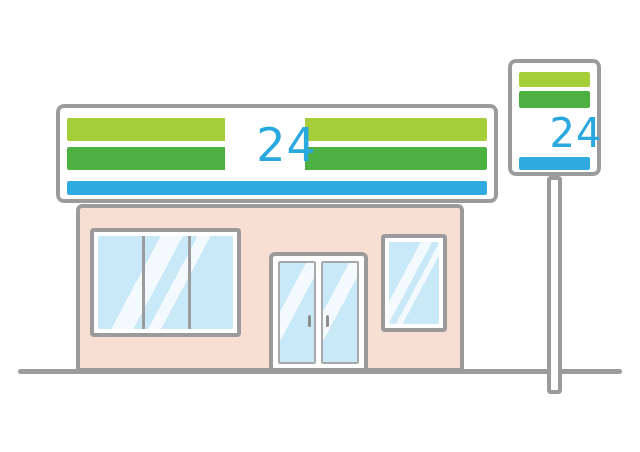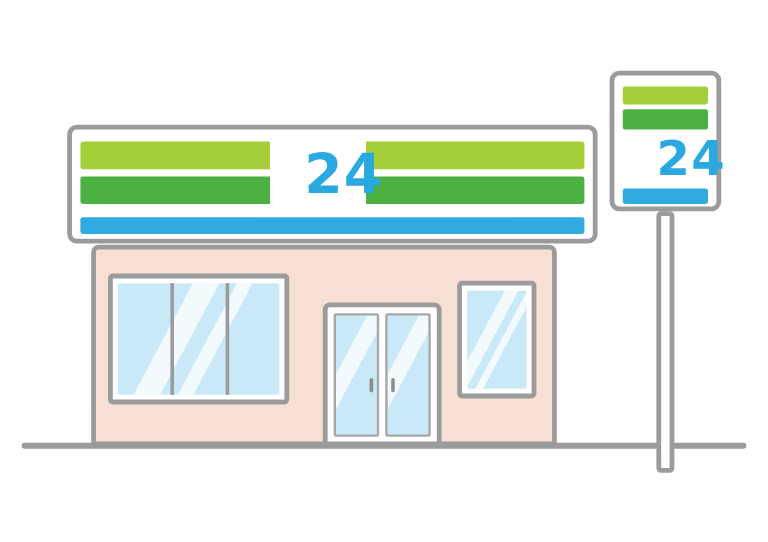--- a/index.html
+++ b/index.html
@@ -134,21 +134,21 @@
   .fascia .stripe-b  { top: 66px; height: 14px; }
   .fascia .badge {
     position: absolute;
     left: calc(50% - 52px); top: 0;
     width: 80px; height: 60px;
     background: #ffffff;
     display: flex; align-items: center; justify-content: center;
   }
   .hours-text {
     color: #2aa8e0;
-    font-weight: 700;
+    font-weight: 400;
     font-size: 46px;
     line-height: 1;
     letter-spacing: 1px;
     margin-left: 43px;
   }
 
   
   .pole-sign {
     position: absolute;
     left: 508px; top: 59px;

